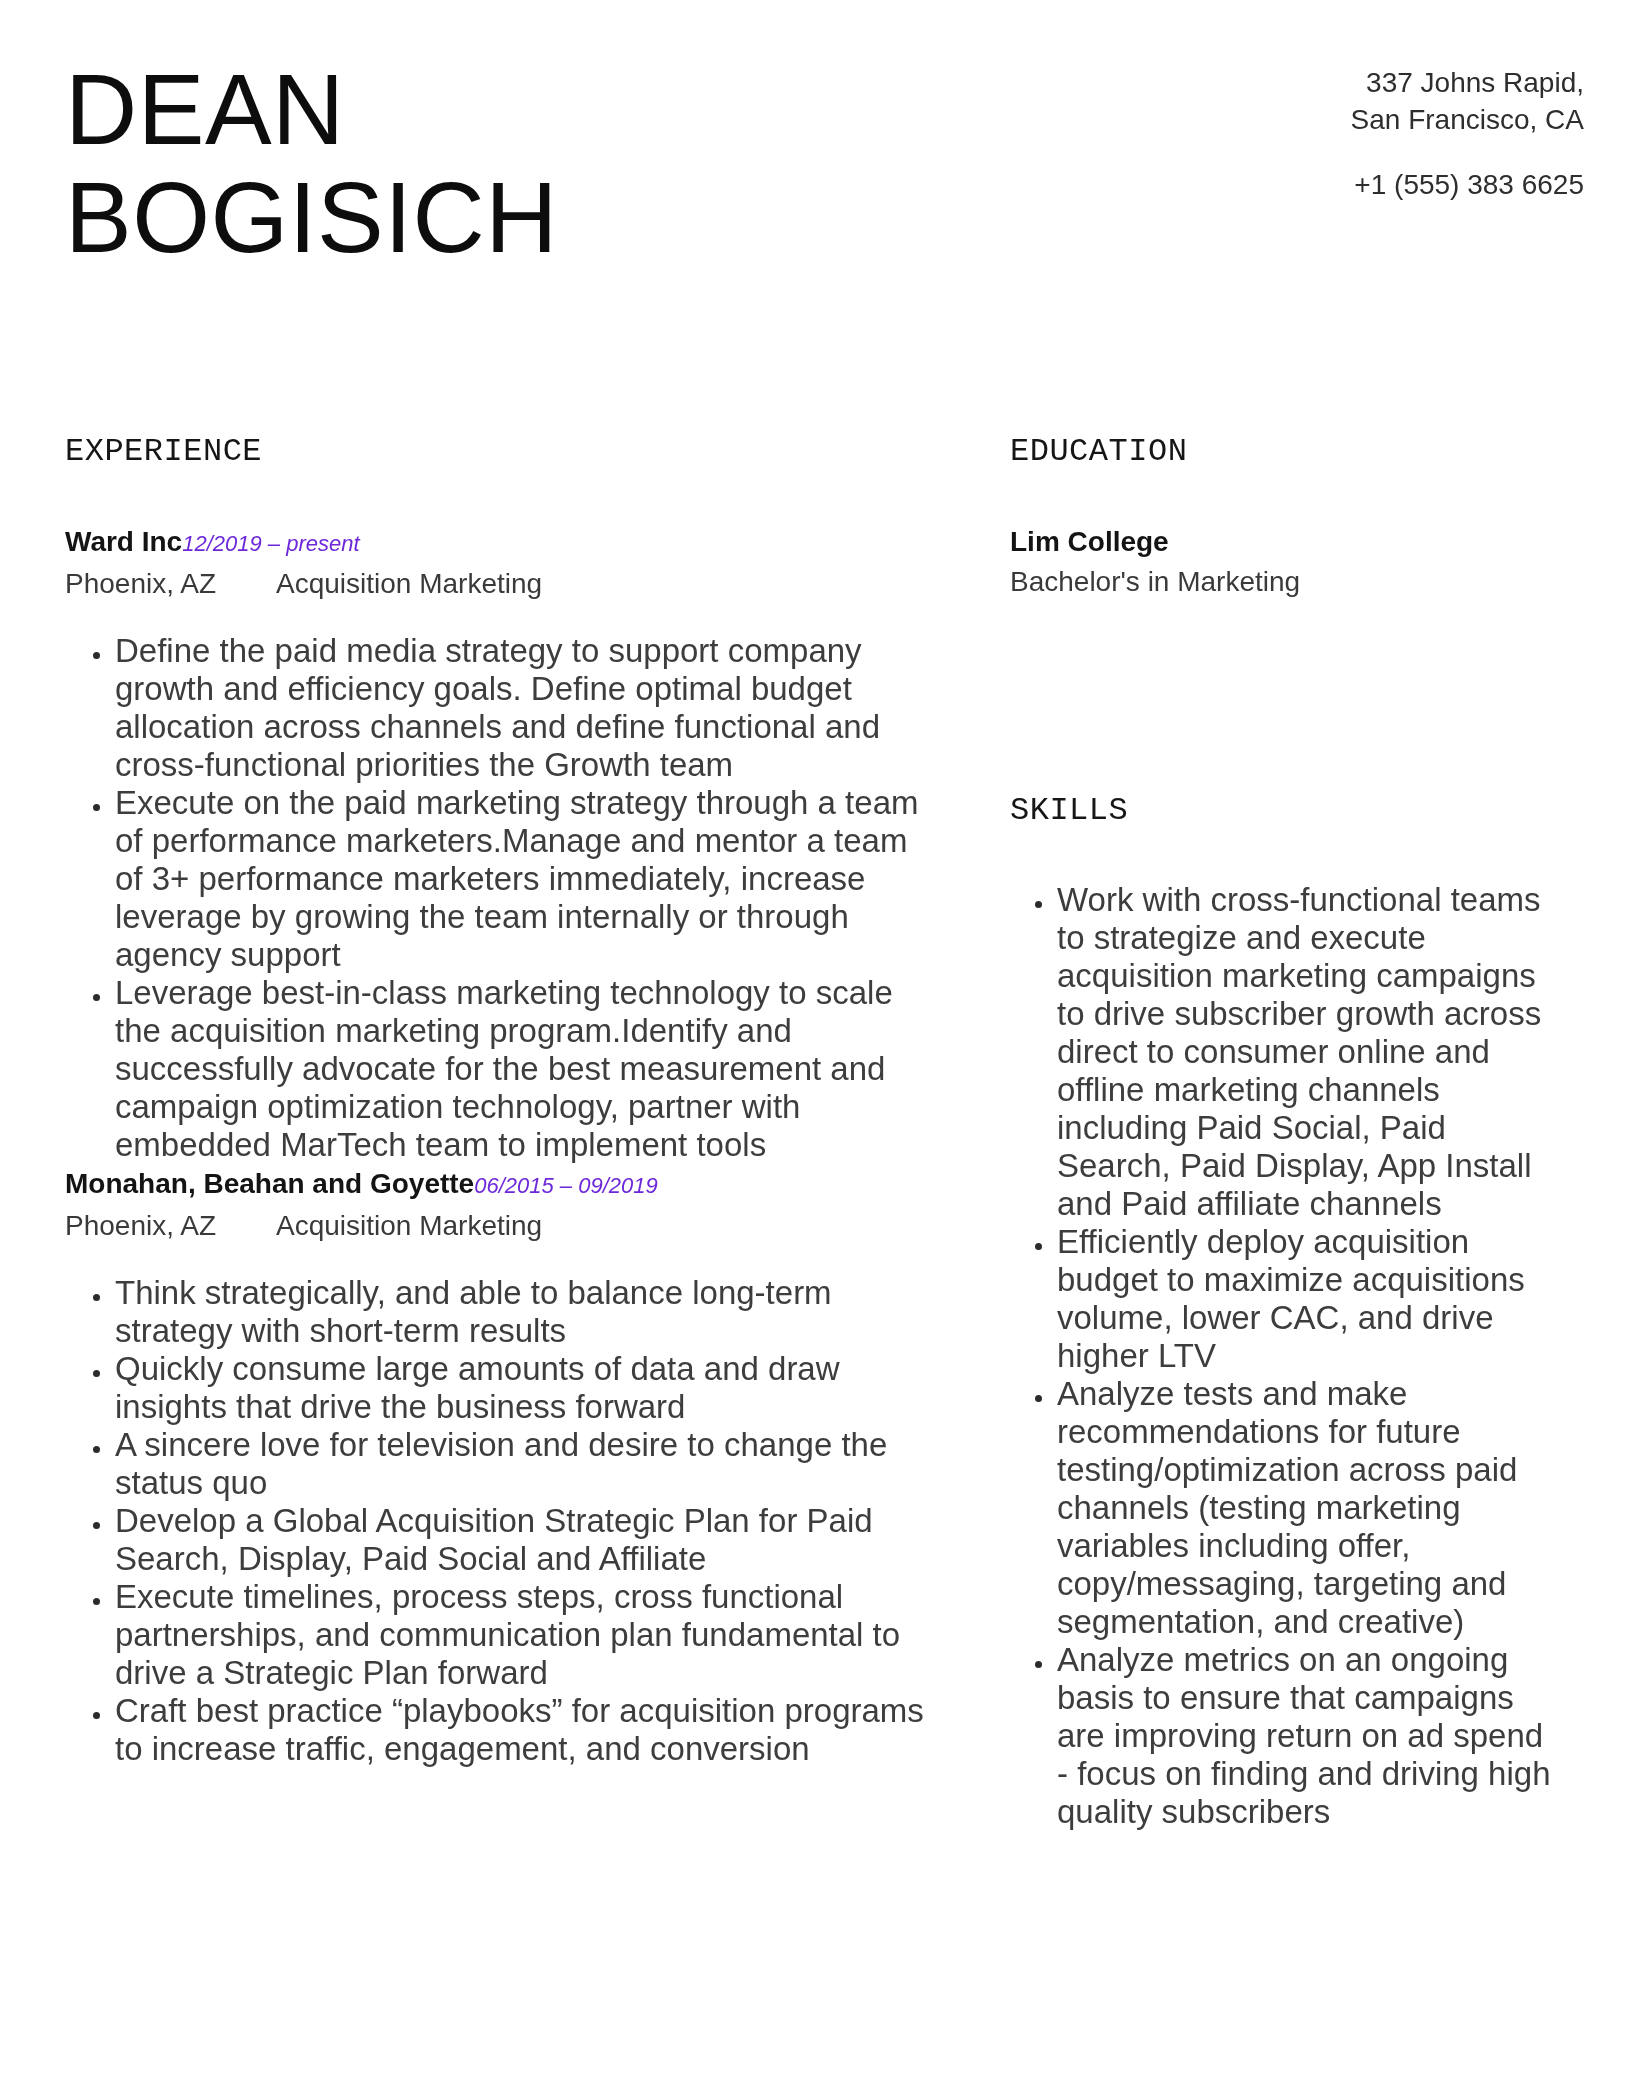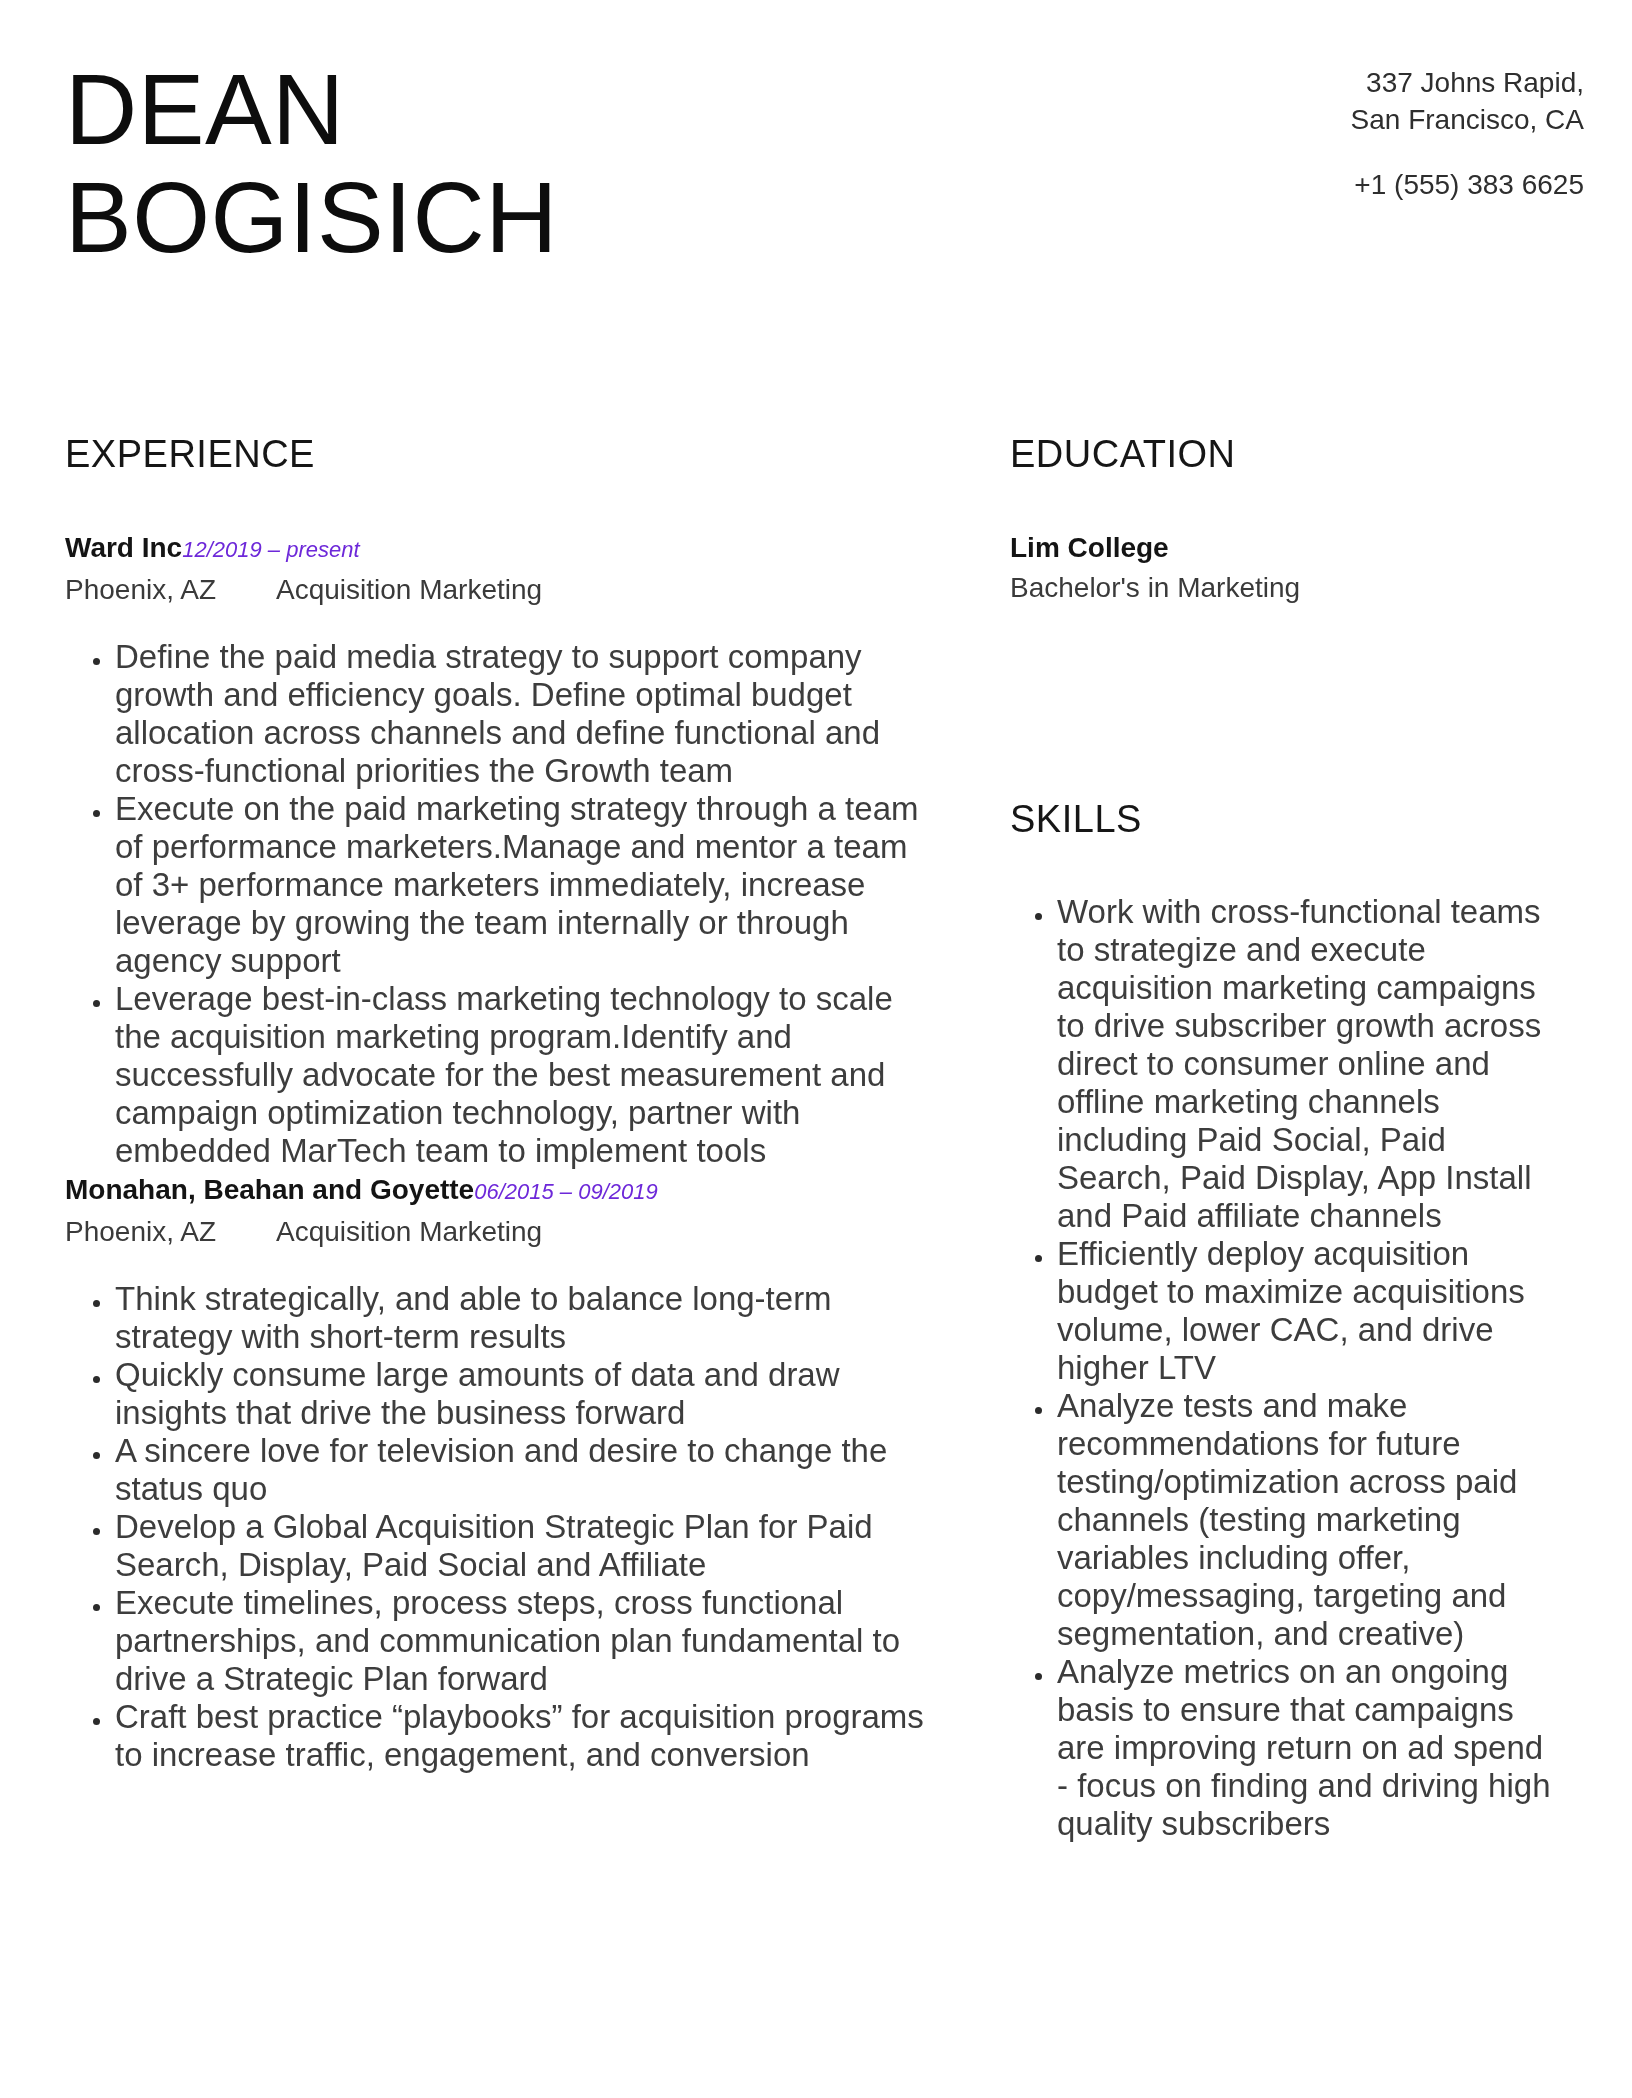--- a/index.html
+++ b/index.html
@@ -34,25 +34,26 @@
 
   
   .main {
     margin-top: 162px;
     display: grid;
     grid-template-columns: 885px 1fr;
     column-gap: 60px;
     align-items: start;
   }
   .section-heading {
-    font-size: 38px;
+    font-size: 32px;
     font-weight: 400;
     color: #161616;
     letter-spacing: 0.5px;
     margin-bottom: 52px;
+    font-family: Liberation Mono, monospace;
   }
   
   .job + .job { }
   .job-head { display: flex; align-items: baseline; line-height: 40px; }
   .company { font-size: 28px; font-weight: 700; color: #141414; }
   .dates { font-size: 22px; font-style: italic; color: #6d28d9; }
   .job-sub { display: flex; gap: 60px; font-size: 28px; line-height: 40px; color: #3a3a3a; }
   .bullets {
     margin-top: 28px;
     padding-left: 48px;

